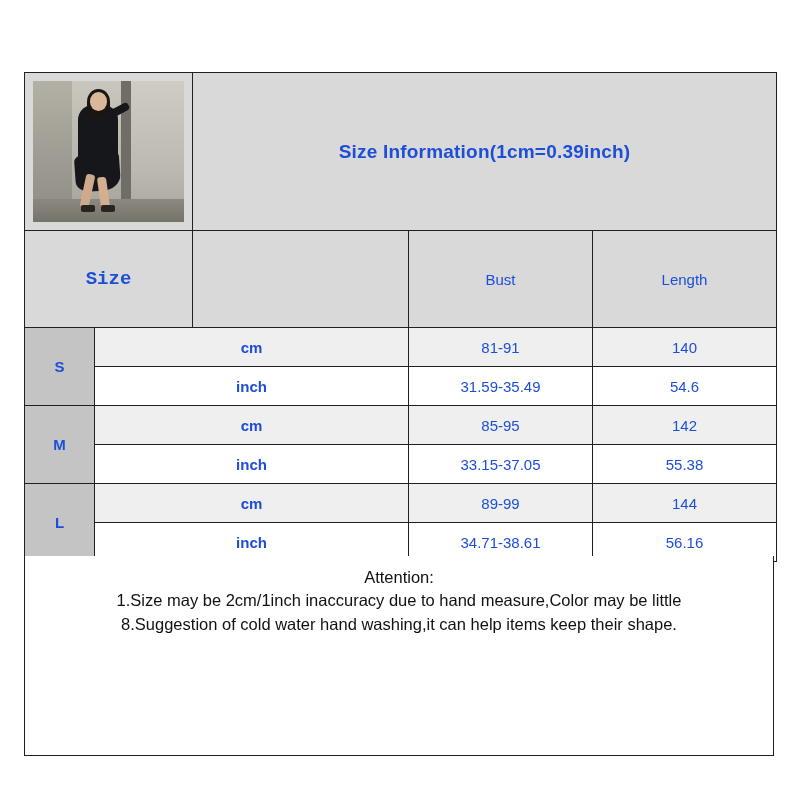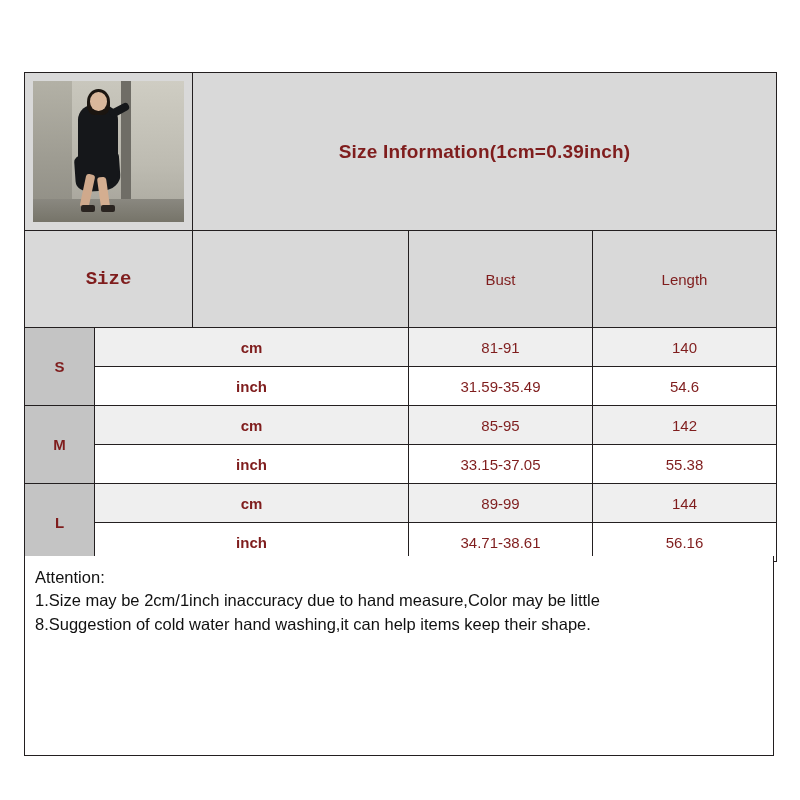--- a/index.html
+++ b/index.html
@@ -27,21 +27,21 @@
     border-collapse: collapse;
     background: #ffffff;
     table-layout: fixed;
   }
 
   .size-table td {
     border: 1px solid #231f20;
     padding: 0;
     text-align: center;
     vertical-align: middle;
-    color: #7f1d1d;
+    color: #1d4ed8;
   }
 
   
   .photo-cell {
     width: 168px;
     height: 157px;
     padding: 0;
     background: #d9d9d9;
     position: relative;
   }
@@ -174,20 +174,21 @@
     position: absolute;
     left: 24px;
     top: 556px;
     width: 750px;
     height: 200px;
     border: 1px solid #231f20;
     border-top: none;
     box-sizing: border-box;
     padding: 10px 10px 0 10px;
     background: #ffffff;
+    text-align: center;
   }
   .attention p {
     margin: 0;
     font-size: 16.5px;
     line-height: 1.42;
     color: #111111;
   }
 </style>
 </head>
 <body>

